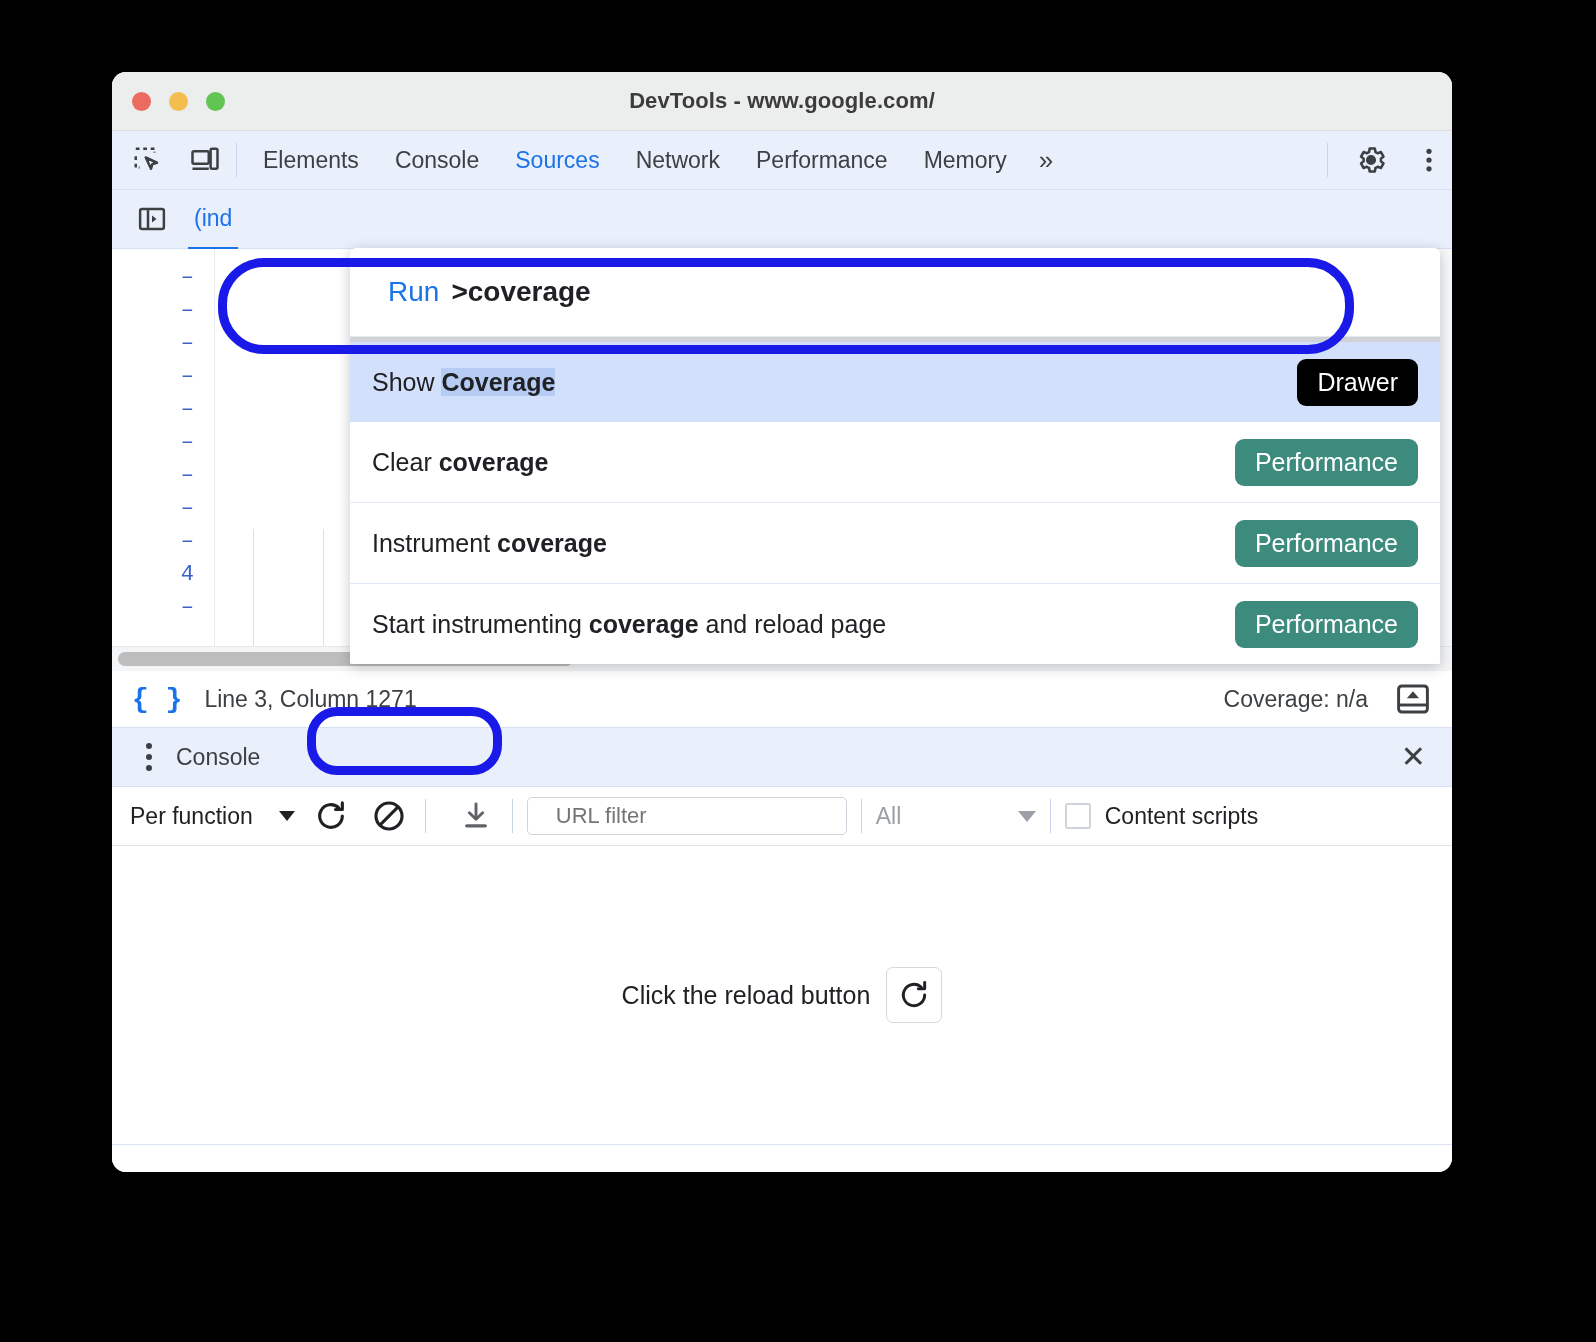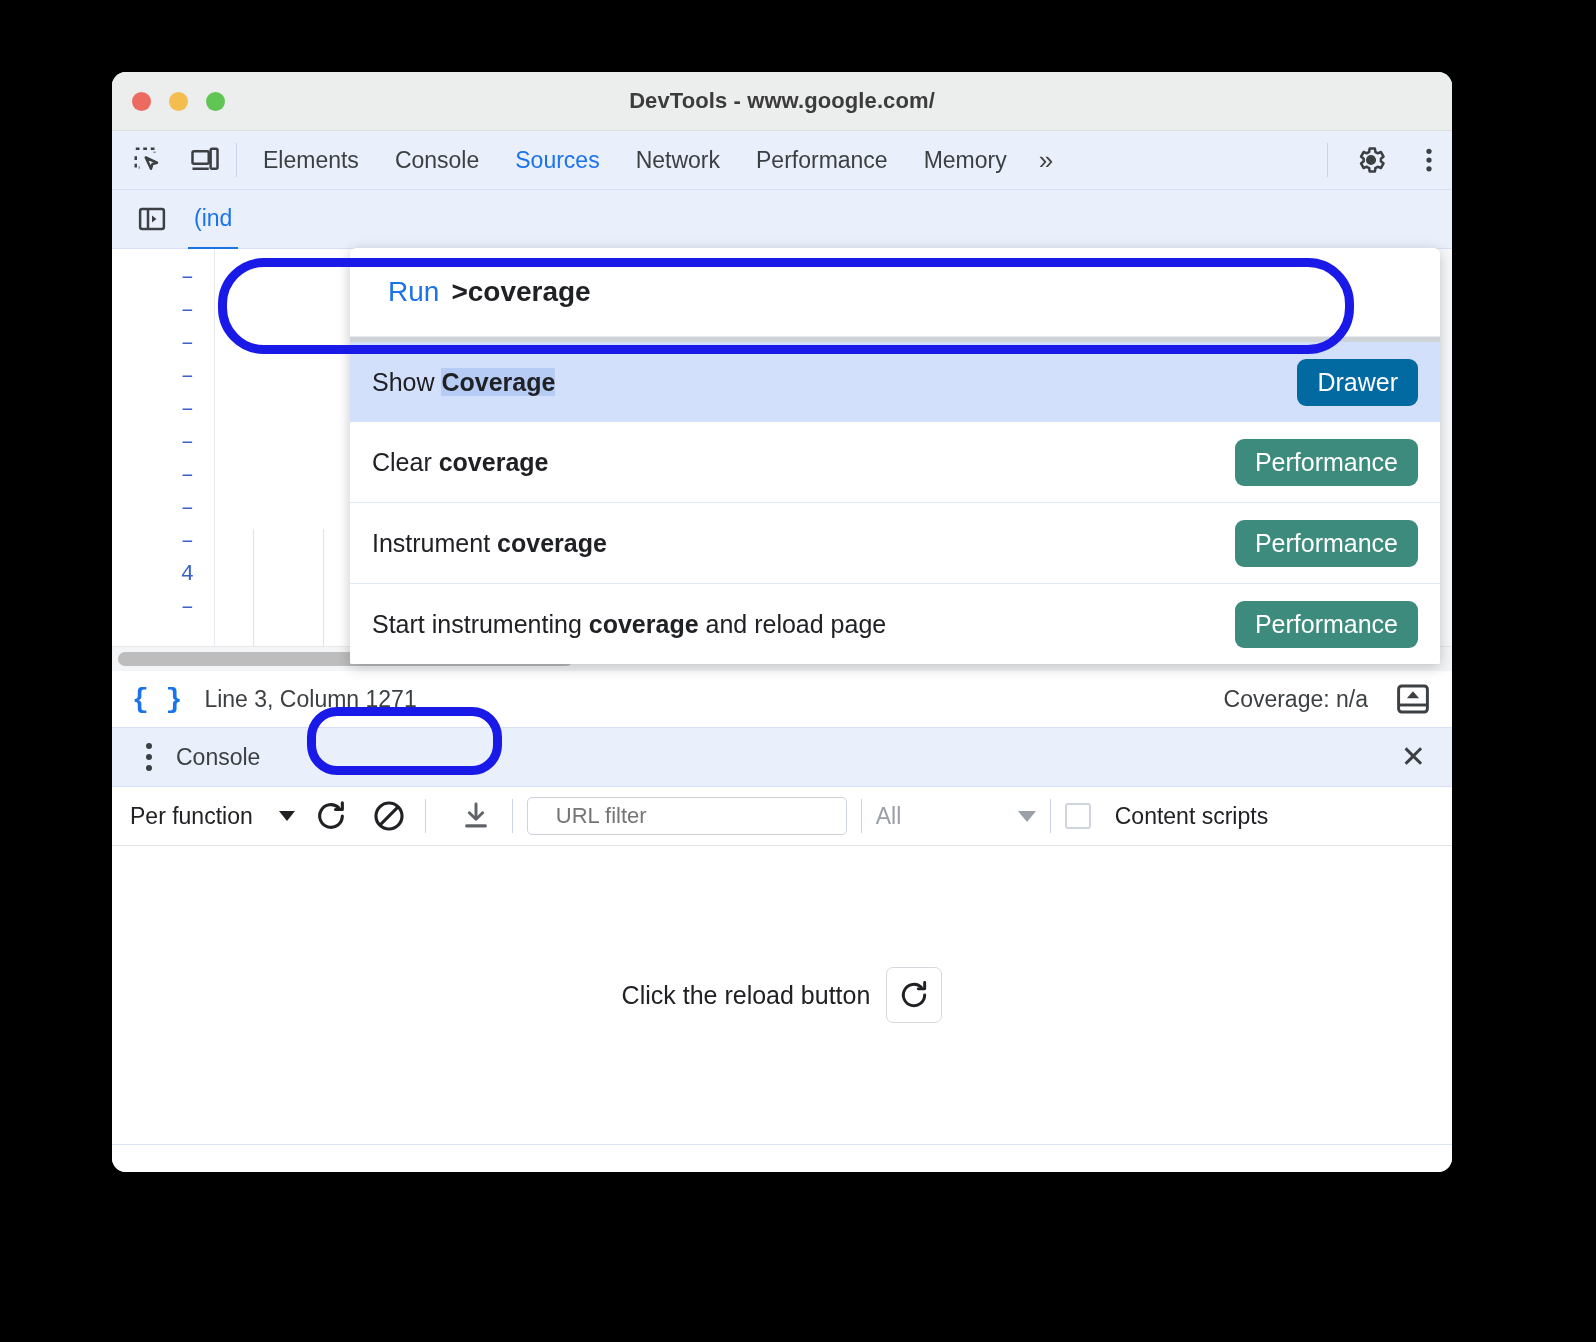--- a/index.html
+++ b/index.html
@@ -294,21 +294,21 @@
     width: 160px;
     display: flex; align-items: center; justify-content: space-between;
     font-size: 23px; color: #9aa0a6;
   }
   .caret-dn-gray {
     width: 0; height: 0;
     border-left: 9px solid transparent;
     border-right: 9px solid transparent;
     border-top: 11px solid #9aa0a6;
   }
-  .cs-wrap { display: flex; align-items: center; gap: 24px; }
+  .cs-wrap { display: flex; align-items: center; gap: 14px; }
   .cs-box {
     width: 22px; height: 22px;
     border: 2px solid #cfd4dc; border-radius: 3px; background: #fff;
   }
   .cs-label { font-size: 23px; color: #202124; }
 
   
   .cov-body {
     position: relative;
     height: 298px;
@@ -363,21 +363,21 @@
   .pitem-label b { font-weight: bold; }
   .pitem-label .hl { background: #b6ccf5; }
   .pitem-badge {
     margin-left: auto;
     color: #ffffff;
     font-size: 25px;
     border-radius: 9px;
     padding: 11px 20px;
     line-height: 1;
   }
-  .badge-drawer { background: #0369a1; }
+  .badge-drawer { background: #000000; }
   .badge-perf { background: #3d8b7d; }
   .palette-topline {
     height: 5px; background: #cfd2d6;
   }
 
   
   .annot {
     position: absolute;
     border: 9px solid #1a1ae8;
     border-radius: 48px;

